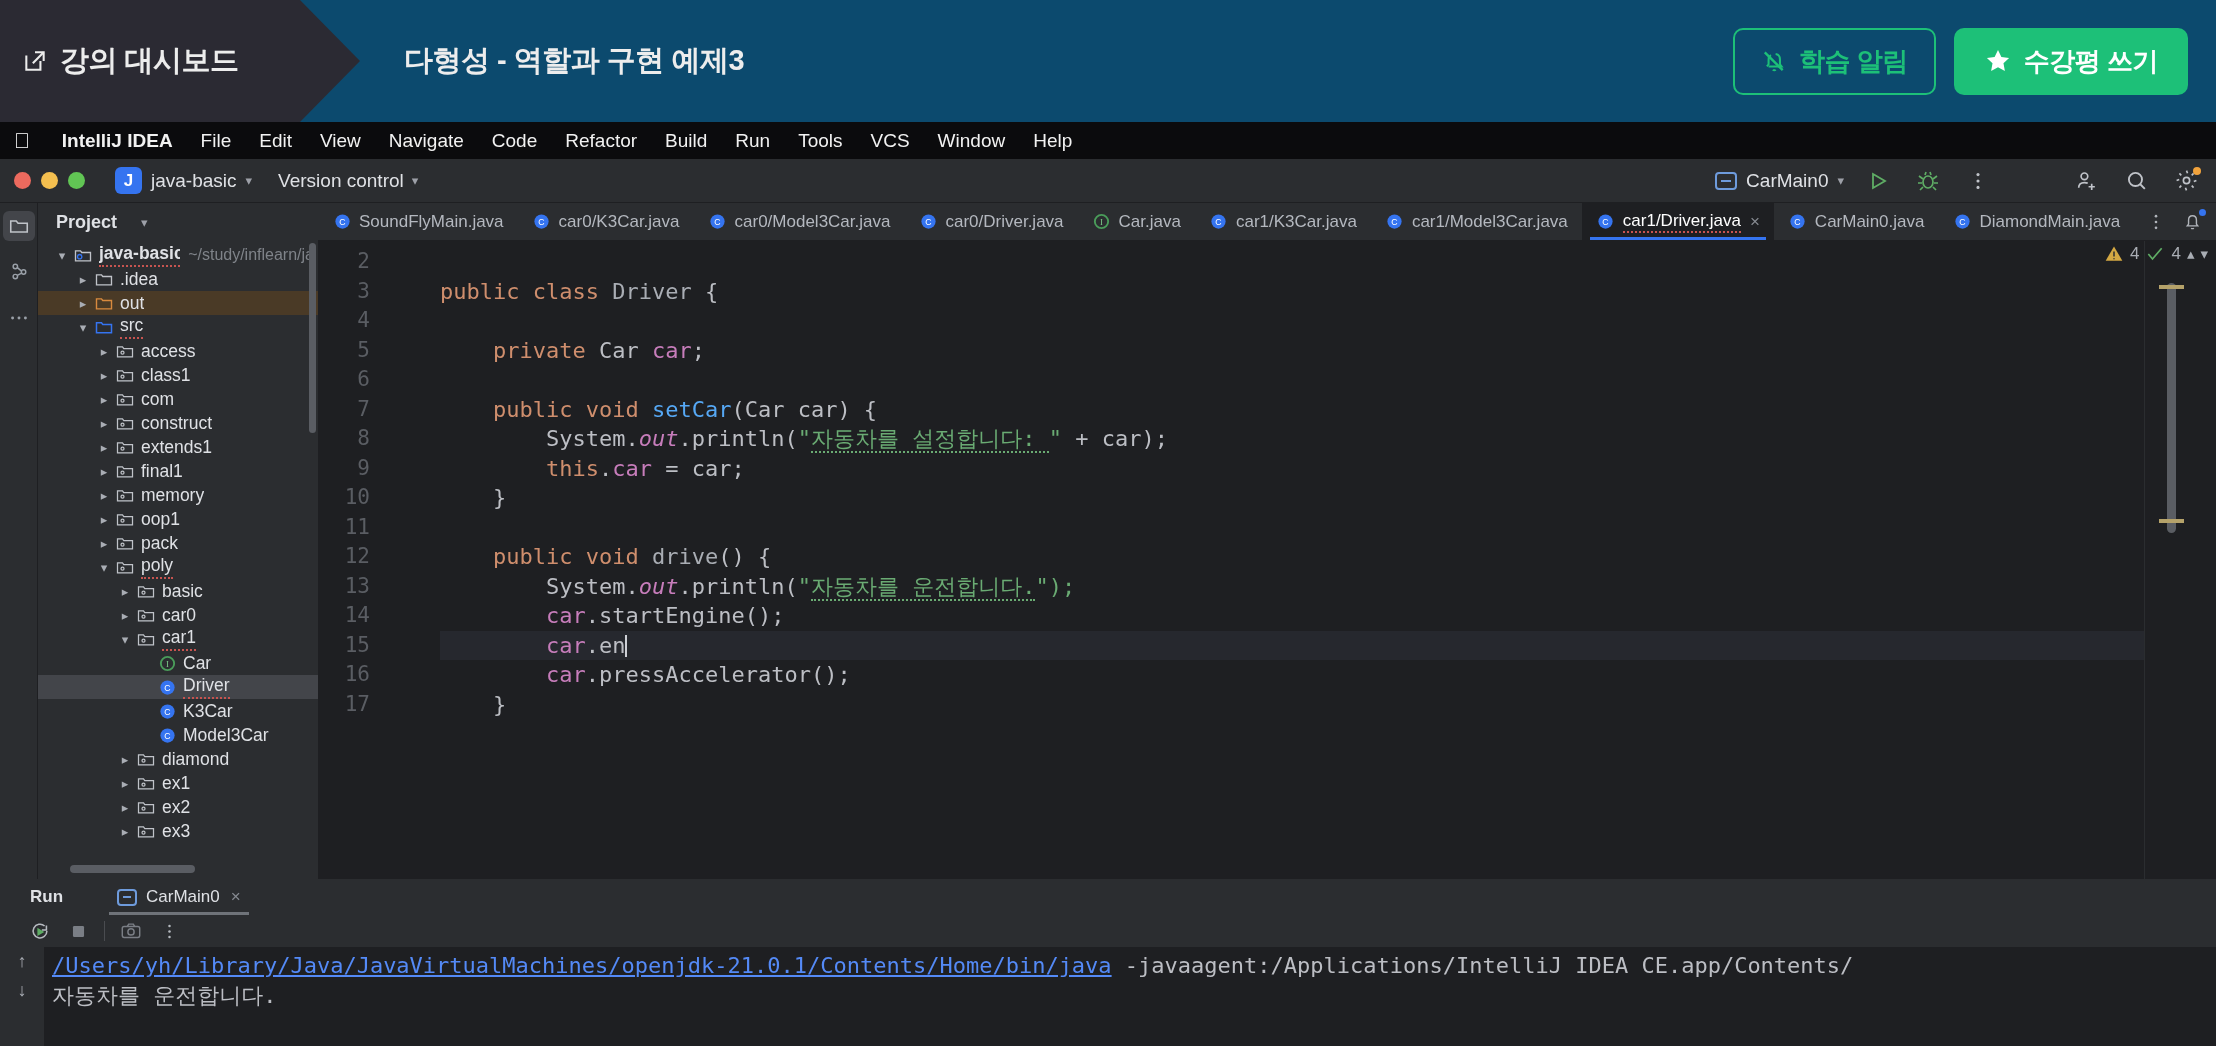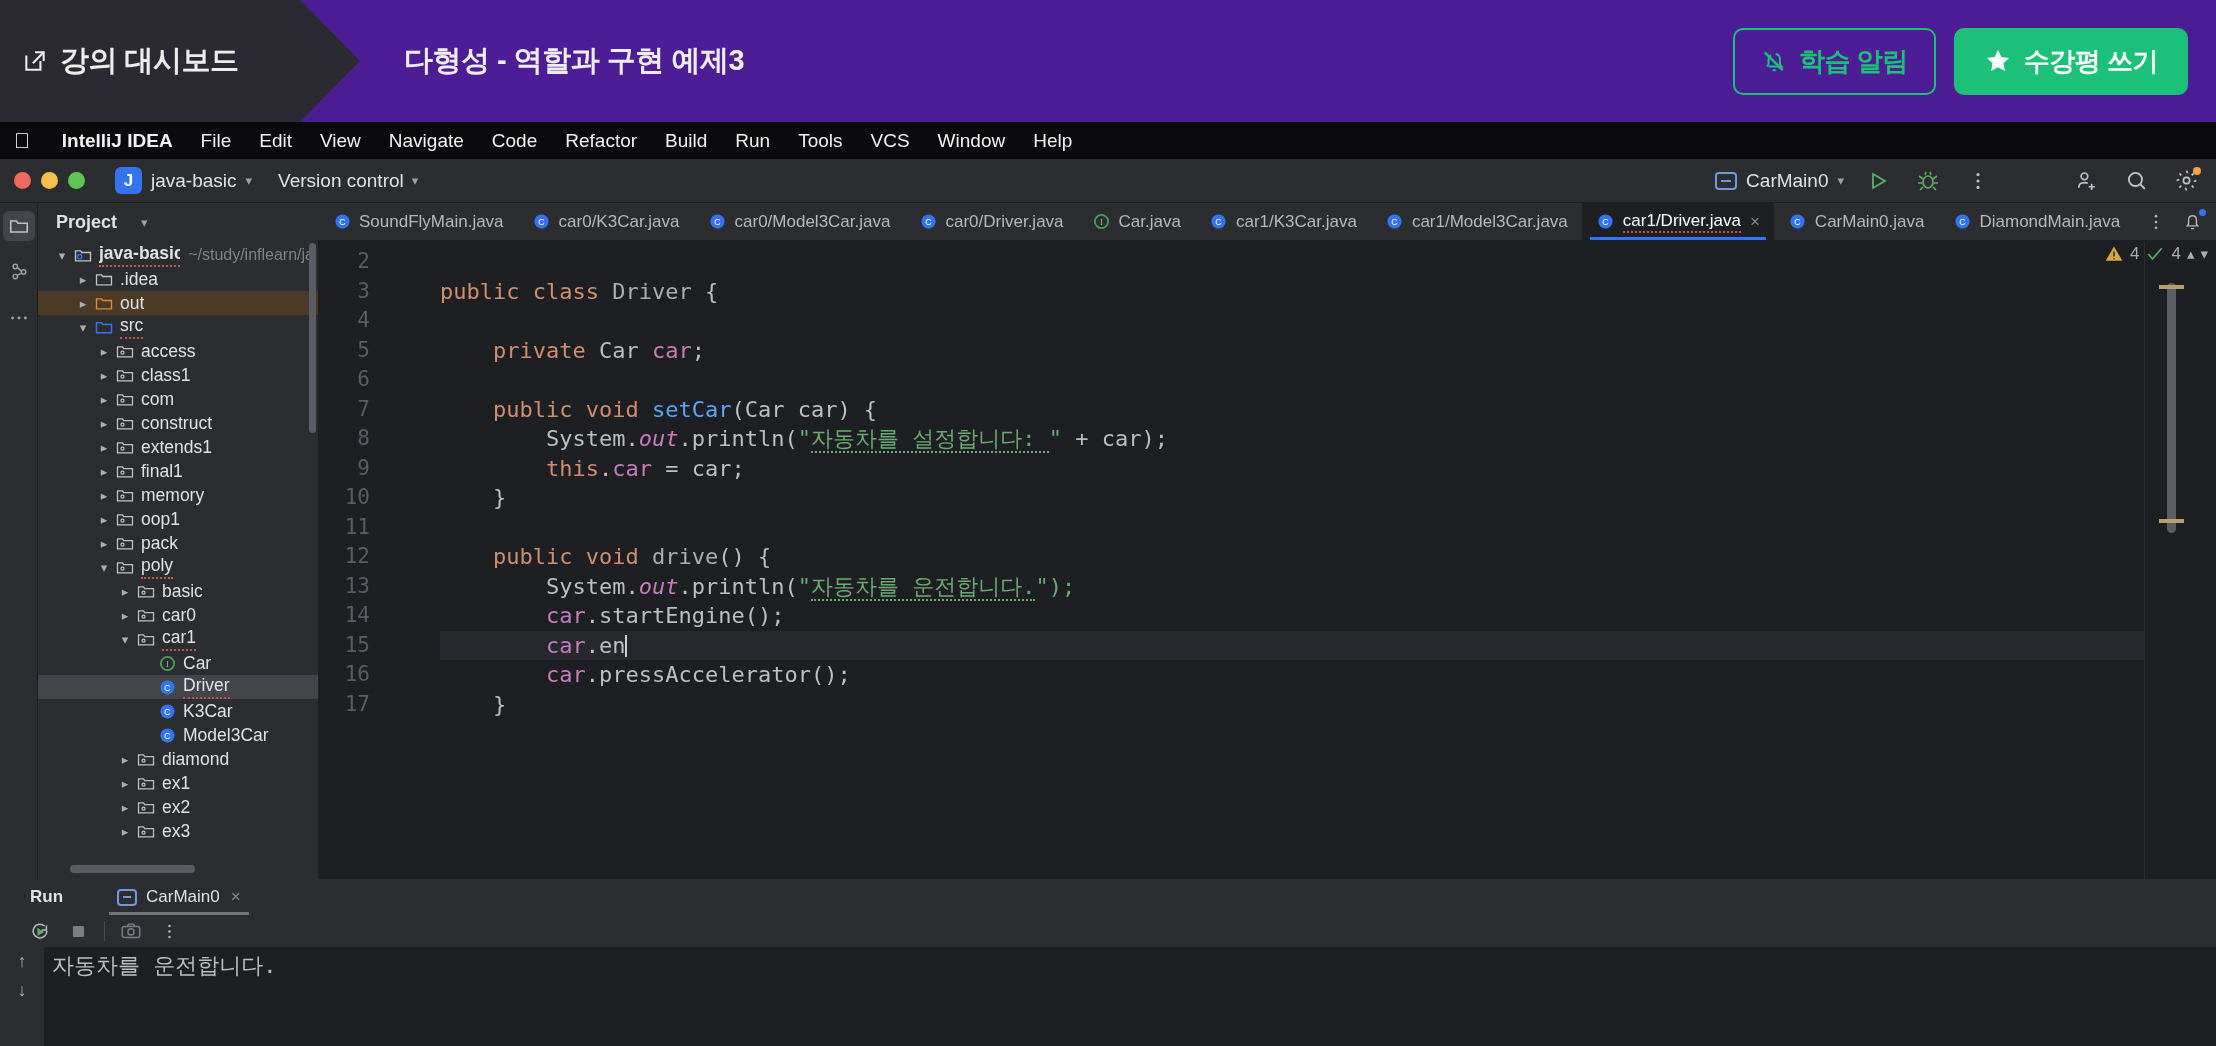--- a/index.html
+++ b/index.html
@@ -6,21 +6,21 @@
   html, body {
     width: 2216px; height: 1046px;
     background: #121212;
     font-family: "Liberation Sans", "DejaVu Sans", sans-serif;
     overflow: hidden;
   }
   .page { position: relative; width: 2216px; height: 1046px; background:#1e1f22; }
 
   
   .inflearn-header {
-    position: relative; height: 122px; background: #4c1d95;
+    position: relative; height: 122px; background: #0c4a6e;
     display: flex; align-items: center; overflow: hidden;
   }
   .breadcrumb-left {
     position: relative; height: 122px; width: 300px;
     background: #2b2a33;
     display: flex; align-items: center; padding-left: 22px;
     flex: 0 0 300px;
   }
   .breadcrumb-left::after {
     content: ""; position: absolute; right: -60px; top: 0;
@@ -823,16 +823,16 @@
             <circle cx="12" cy="12" r="1.6"></circle>
             <circle cx="12" cy="19" r="1.6"></circle>
           </svg>
       </span>
     </div>
     <div class="run-console">
       <div class="console-rail">
         <span>↑</span>
         <span>↓</span>
       </div>
-      <div class="console-body" id="console-root"><div class="cline2"><span>자동차를 운전합니다.</span></div></div>
+      <div class="console-body" id="console-root"><div class="cline2"><span class="cpath">/Users/yh/Library/Java/JavaVirtualMachines/openjdk-21.0.1/Contents/Home/bin/java</span><span> -javaagent:/Applications/IntelliJ IDEA CE.app/Contents/</span></div><div class="cline2"><span>자동차를 운전합니다.</span></div></div>
     </div>
   </div>
 </div>
 
 </body></html>

